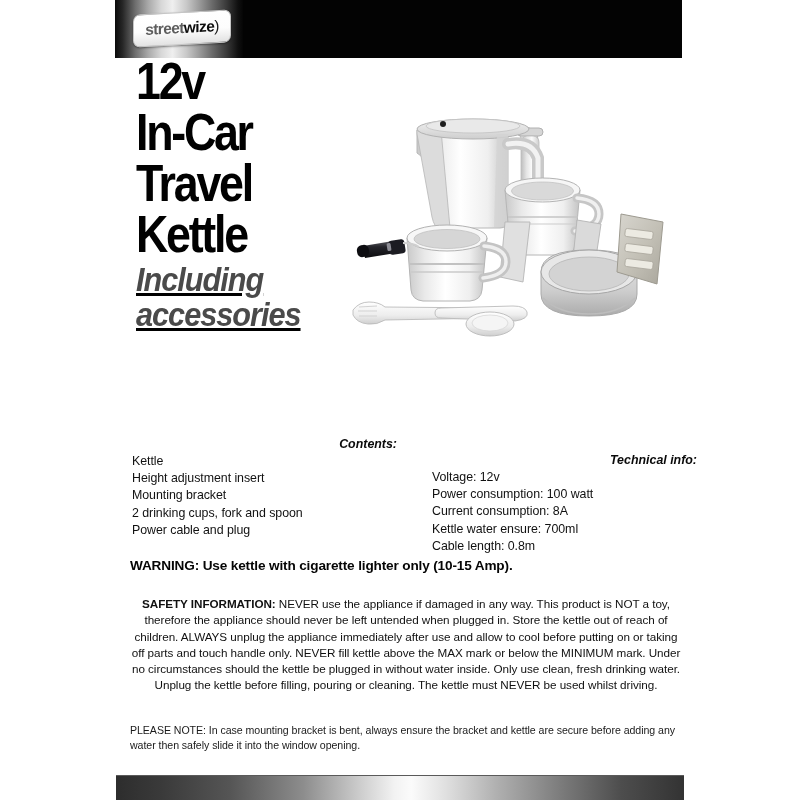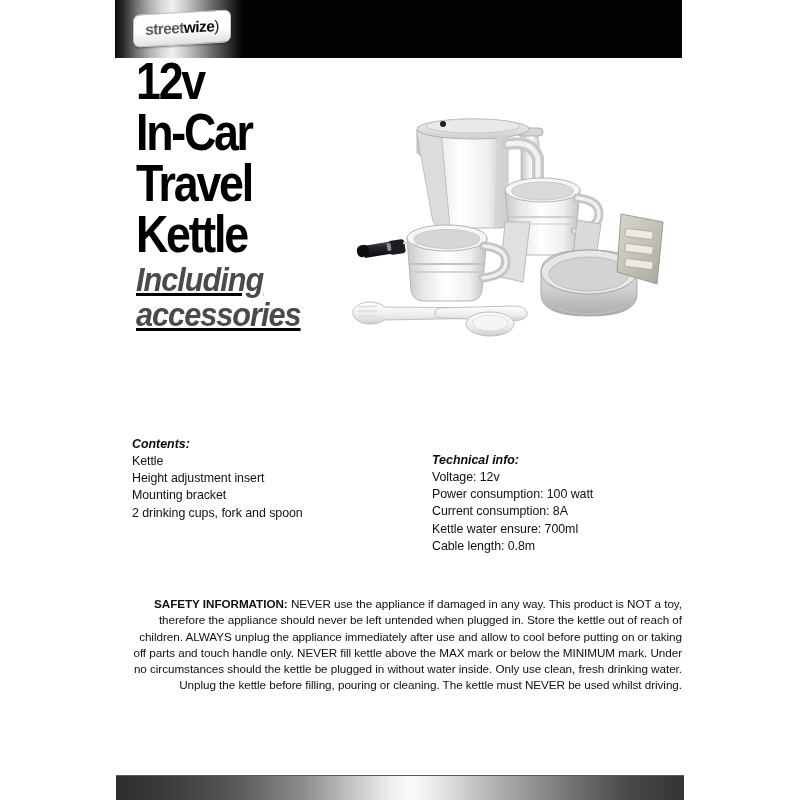--- a/index.html
+++ b/index.html
@@ -120,20 +120,21 @@
     width: 265px;
     margin-top: 16px;
   }
   .col-head {
     font-size: 12.4px;
     font-weight: bold;
     font-style: italic;
     color: #0a0a0a;
     line-height: 17px;
     margin-bottom: 0px;
+    text-align: right;
   }
   .col-item {
     font-size: 12.4px;
     color: #111111;
     line-height: 17.2px;
     letter-spacing: -0.05px;
   }
 
   #warning {
     position: absolute;
@@ -145,21 +146,21 @@
     letter-spacing: -0.15px;
   }
 
   #safety {
     position: absolute;
     left: 130px; top: 596px;
     width: 552px;
     font-size: 11.7px;
     line-height: 16.3px;
     color: #101010;
-    text-align: right;
+    text-align: center;
     letter-spacing: -0.05px;
   }
   #safety b { font-weight: bold; }
 
   #please-note {
     position: absolute;
     left: 130px; top: 723px;
     width: 552px;
     font-size: 10.6px;
     line-height: 14.6px;
@@ -330,30 +331,33 @@
     </svg>
   </div>
 
 
   <div id="contents-col">
     <div class="col-head">Contents:</div>
     <div class="col-item">Kettle</div>
     <div class="col-item">Height adjustment insert</div>
     <div class="col-item">Mounting bracket</div>
     <div class="col-item">2 drinking cups, fork and spoon</div>
+    <div class="col-item">Power cable and plug</div>
   </div>
 
   <div id="tech-col">
     <div class="col-head">Technical info:</div>
     <div class="col-item">Voltage: 12v</div>
     <div class="col-item">Power consumption: 100 watt</div>
     <div class="col-item">Current consumption: 8A</div>
     <div class="col-item">Kettle water ensure: 700ml</div>
     <div class="col-item">Cable length: 0.8m</div>
   </div>
 
+  <div id="warning">WARNING: Use kettle with cigarette lighter only (10-15 Amp).</div>
 
   <div id="safety"><b>SAFETY INFORMATION:</b><span> NEVER use the appliance if damaged in any way. This product is NOT a toy, therefore the appliance should never be left untended when plugged in. Store the kettle out of reach of children. ALWAYS unplug the appliance immediately after use and allow to cool before putting on or taking off parts and touch handle only. NEVER fill kettle above the MAX mark or below the MINIMUM mark. Under no circumstances should the kettle be plugged in without water inside. Only use clean, fresh drinking water. Unplug the kettle before filling, pouring or cleaning. The kettle must NEVER be used whilst driving.</span></div>
 
+  <div id="please-note">PLEASE NOTE: In case mounting bracket is bent, always ensure the bracket and kettle are secure before adding any water then safely slide it into the window opening.</div>
 
   <div id="footer-bar"></div>
 
 </div>
 
 </body></html>

